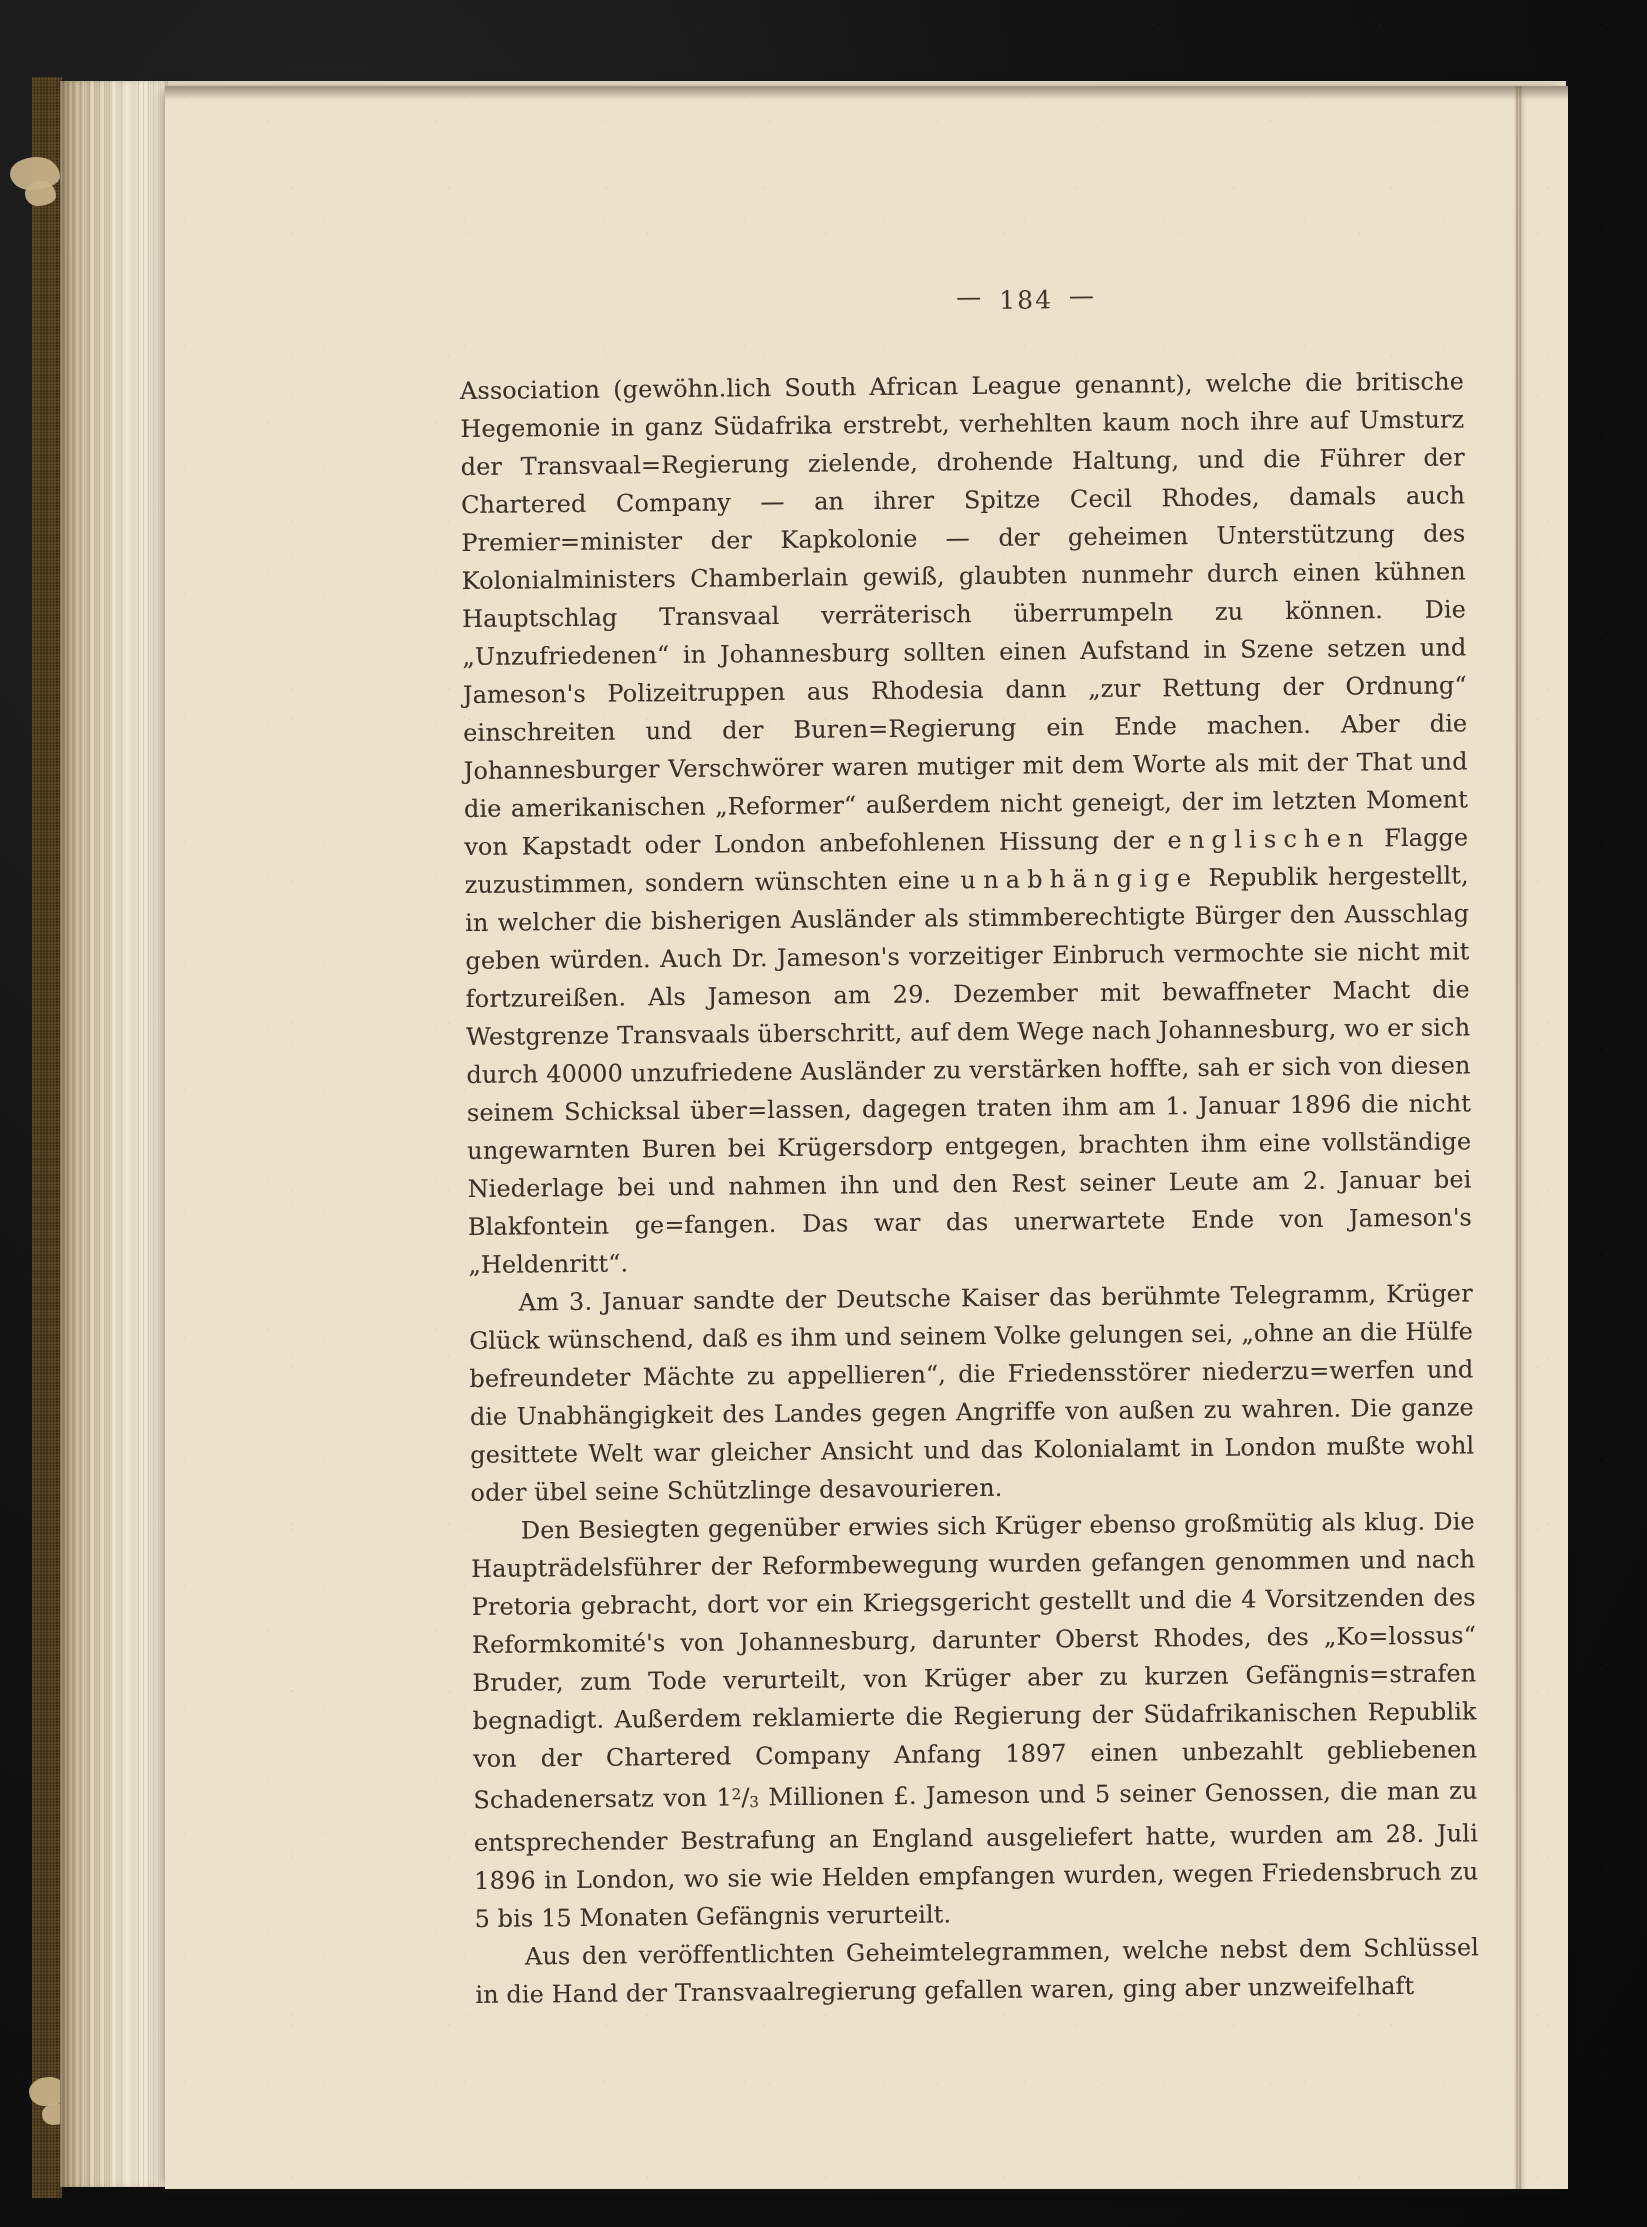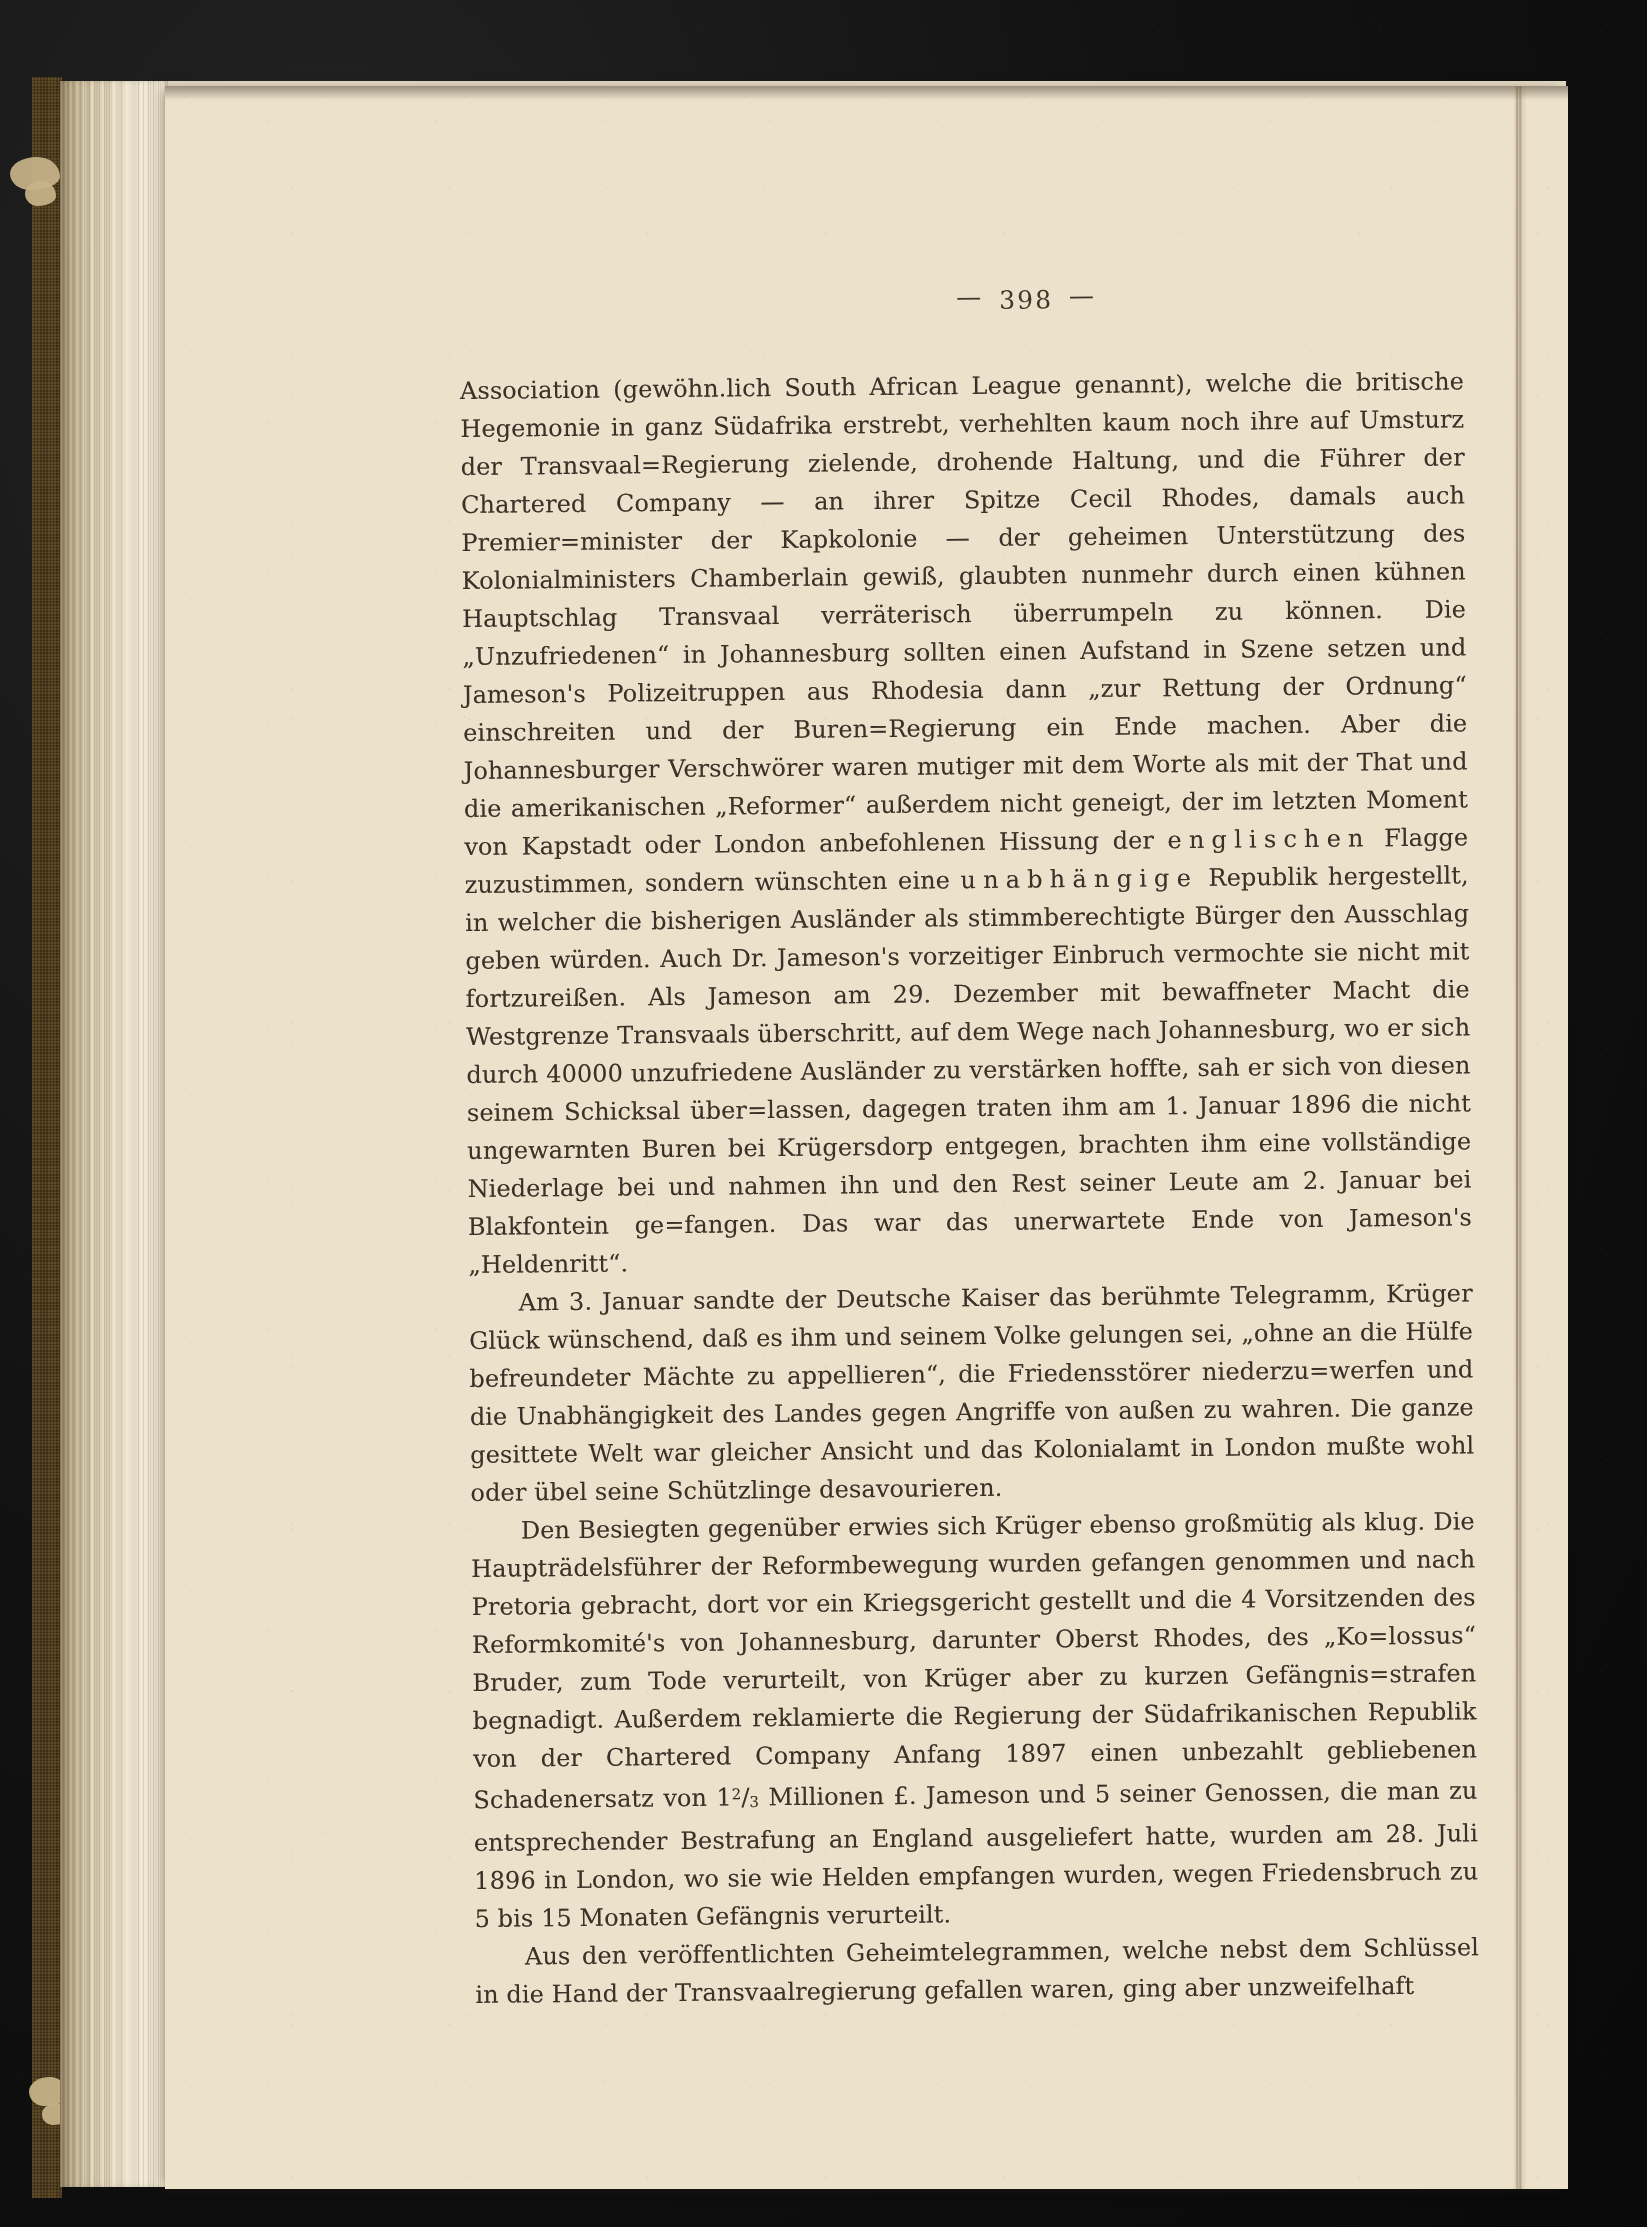--- a/index.html
+++ b/index.html
@@ -144,21 +144,21 @@
   <div id="edgefan"></div>
 
   <div id="leaf">
     <div id="topshade"></div>
     <div id="gutter"></div>
     <div id="gutter2"></div>
 
     <div id="textblock">
 
       <div id="folio">
-        <span class="dash">—</span><span>398</span><span class="dash">—</span>
+        <span class="dash">—</span><span>184</span><span class="dash">—</span>
       </div>
 
       <p class="para">Association (gewöhn.lich South African League genannt), welche die britische Hegemonie in ganz Südafrika erstrebt, verhehlten kaum noch ihre auf Umsturz der Transvaal=Regierung zielende, drohende Haltung, und die Führer der Chartered Company — an ihrer Spitze Cecil Rhodes, damals auch Premier=minister der Kapkolonie — der geheimen Unterstützung des Kolonialministers Chamberlain gewiß, glaubten nunmehr durch einen kühnen Hauptschlag Transvaal verräterisch überrumpeln zu können. Die „Unzufriedenen“ in Johannesburg sollten einen Aufstand in Szene setzen und Jameson's Polizeitruppen aus Rhodesia dann „zur Rettung der Ordnung“ einschreiten und der Buren=Regierung ein Ende machen. Aber die Johannesburger Verschwörer waren mutiger mit dem Worte als mit der That und die amerikanischen „Reformer“ außerdem nicht geneigt, der im letzten Moment von Kapstadt oder London anbefohlenen Hissung der <span class="sp">englischen</span> Flagge zuzustimmen, sondern wünschten eine <span class="sp">unabhängige</span> Republik hergestellt, in welcher die bisherigen Ausländer als stimmberechtigte Bürger den Ausschlag geben würden. Auch Dr. Jameson's vorzeitiger Einbruch vermochte sie nicht mit fortzureißen. Als Jameson am 29. Dezember mit bewaffneter Macht die Westgrenze Transvaals überschritt, auf dem Wege nach Johannesburg, wo er sich durch 40000 unzufriedene Ausländer zu verstärken hoffte, sah er sich von diesen seinem Schicksal über=lassen, dagegen traten ihm am 1. Januar 1896 die nicht ungewarnten Buren bei Krügersdorp entgegen, brachten ihm eine vollständige Niederlage bei und nahmen ihn und den Rest seiner Leute am 2. Januar bei Blakfontein ge=fangen. Das war das unerwartete Ende von Jameson's „Heldenritt“.</p>
 
       <p class="para indent">Am 3. Januar sandte der Deutsche Kaiser das berühmte Telegramm, Krüger Glück wünschend, daß es ihm und seinem Volke gelungen sei, „ohne an die Hülfe befreundeter Mächte zu appellieren“, die Friedensstörer niederzu=werfen und die Unabhängigkeit des Landes gegen Angriffe von außen zu wahren. Die ganze gesittete Welt war gleicher Ansicht und das Kolonialamt in London mußte wohl oder übel seine Schützlinge desavourieren.</p>
 
       <p class="para indent">Den Besiegten gegenüber erwies sich Krüger ebenso großmütig als klug. Die Haupträdelsführer der Reformbewegung wurden gefangen genommen und nach Pretoria gebracht, dort vor ein Kriegsgericht gestellt und die 4 Vorsitzenden des Reformkomité's von Johannesburg, darunter Oberst Rhodes, des „Ko=lossus“ Bruder, zum Tode verurteilt, von Krüger aber zu kurzen Gefängnis=strafen begnadigt. Außerdem reklamierte die Regierung der Südafrikanischen Republik von der Chartered Company Anfang 1897 einen unbezahlt gebliebenen Schadenersatz von <span>1<span class="frac">2</span>/<span class="frac-d">3</span></span> Millionen £. Jameson und 5 seiner Genossen, die man zu entsprechender Bestrafung an England ausgeliefert hatte, wurden am 28. Juli 1896 in London, wo sie wie Helden empfangen wurden, wegen Friedensbruch zu 5 bis 15 Monaten Gefängnis verurteilt.</p>
 
       <p class="para indent">Aus den veröffentlichten Geheimtelegrammen, welche nebst dem Schlüssel in die Hand der Transvaalregierung gefallen waren, ging aber unzweifelhaft</p>
 

